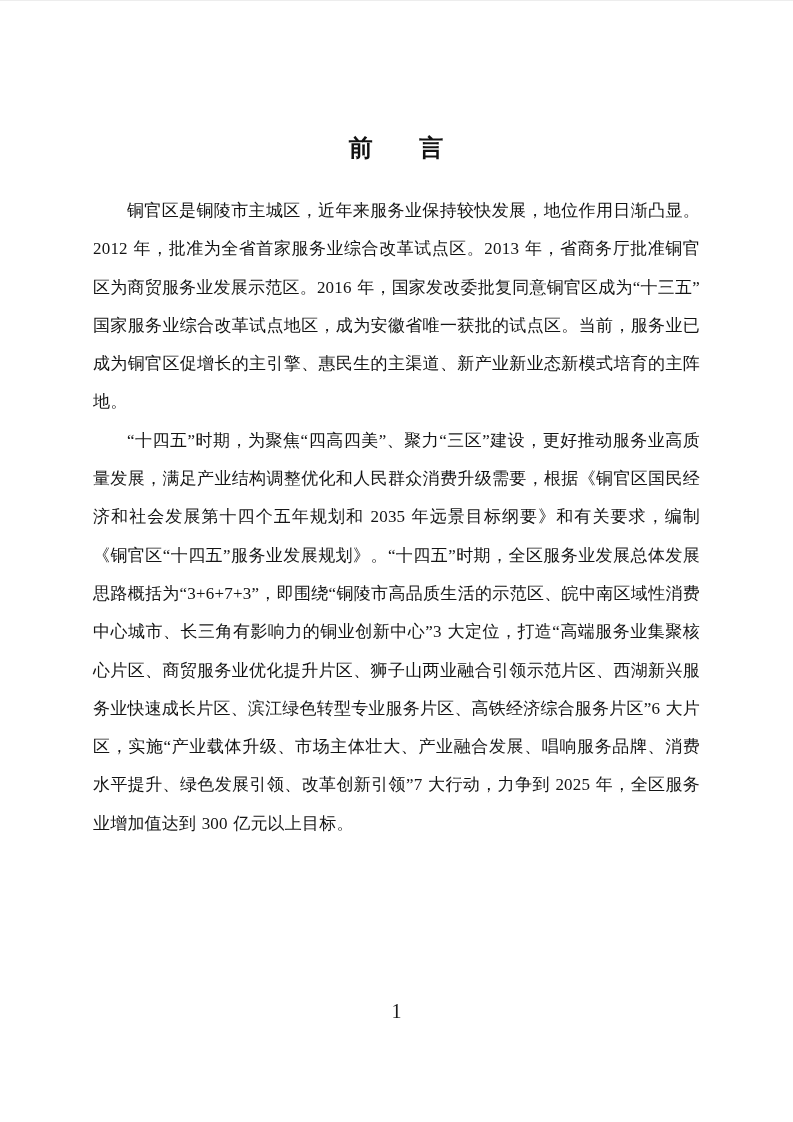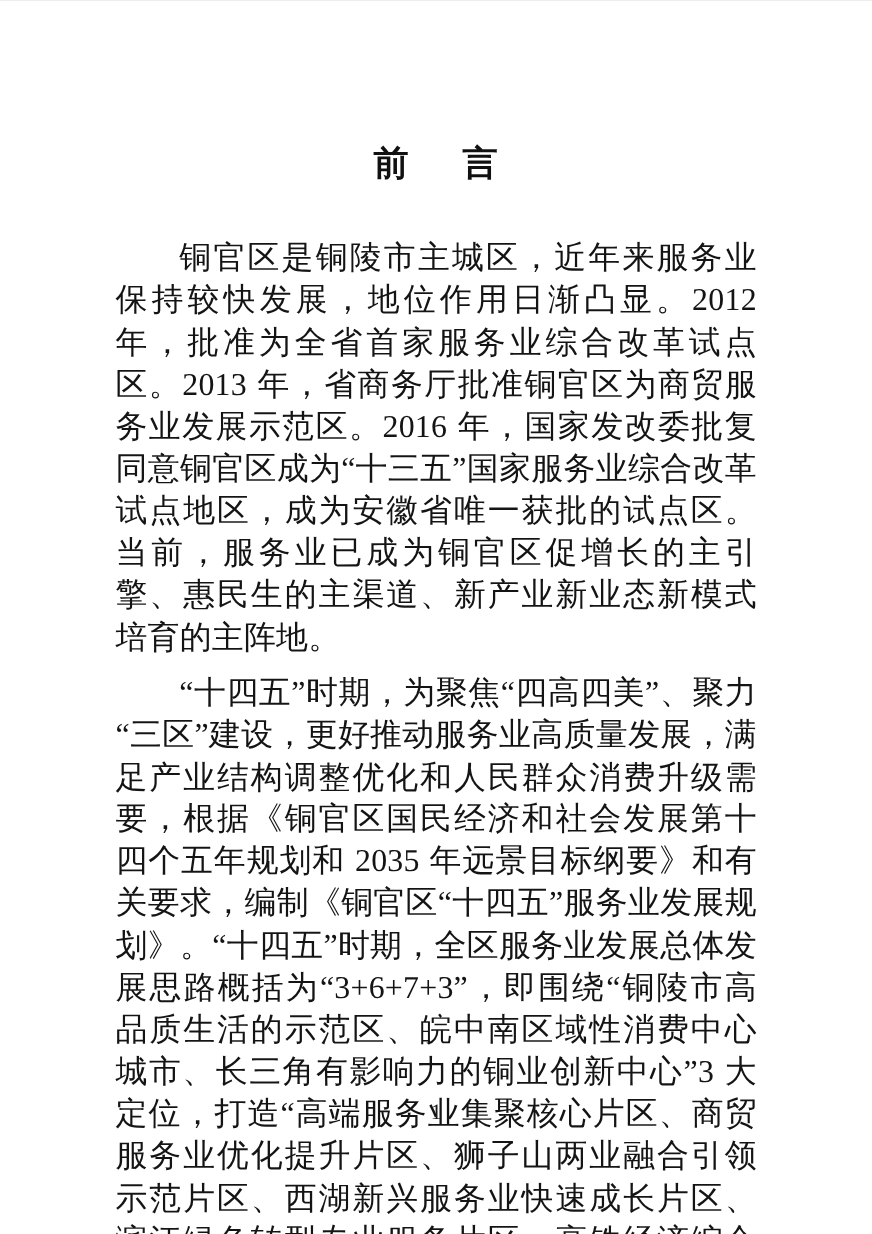--- a/index.html
+++ b/index.html
@@ -13,31 +13,31 @@
       overflow: hidden;
       font-family: "Liberation Serif", "DejaVu Serif", serif;
       border-top: 1px solid #ededed;
     }
     .page {
       padding: 129px 93px 0 93px;
     }
     .doc-title {
       font-family: "Liberation Sans", "DejaVu Sans", sans-serif;
       font-weight: 700;
-      font-size: 32px;
+      font-size: 24px;
       line-height: 36px;
       text-align: center;
       word-spacing: 38px;
       letter-spacing: 1px;
-      margin: 0 0 50px 0;
+      margin: 0 0 26px 0;
       color: #111111;
     }
     .doc-body p {
-      margin: 12px;
-      font-size: 29px;
+      margin: 0;
+      font-size: 17px;
       line-height: 38.3px;
       text-align: justify;
       text-indent: 2em;
       letter-spacing: 0.2px;
       word-spacing: 1px;
     }
     .page-number {
       position: absolute;
       left: 0;
       right: 0;

